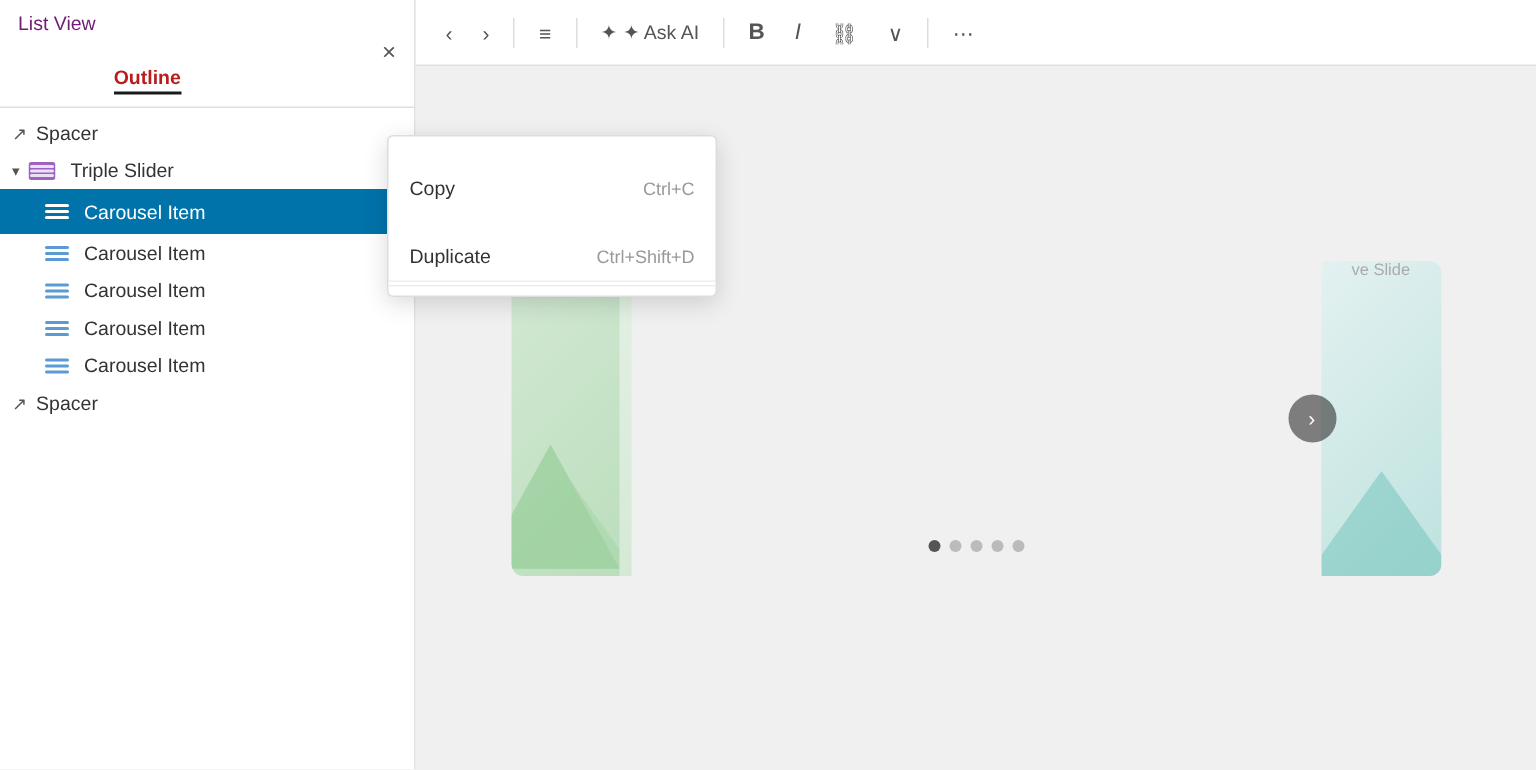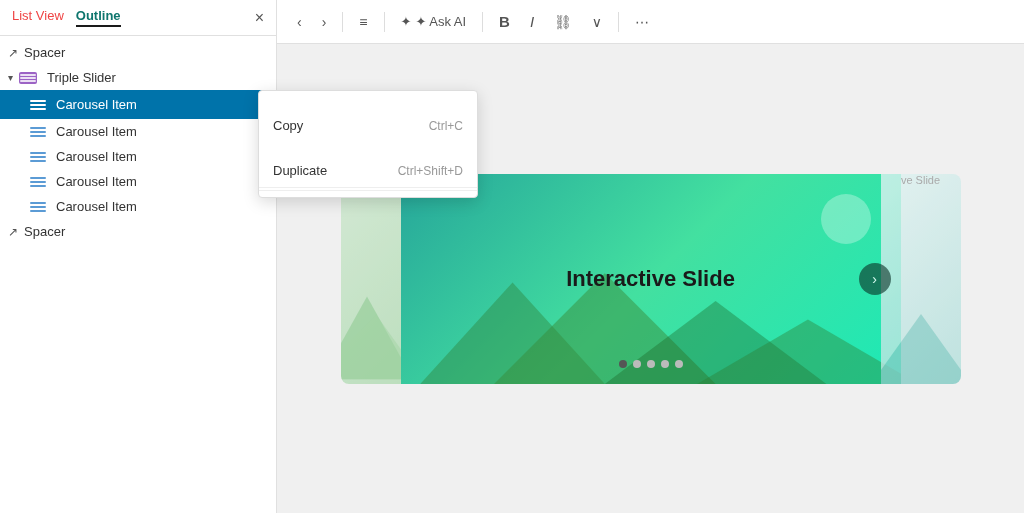--- a/index.html
+++ b/index.html
@@ -25,29 +25,30 @@
       border-bottom: 1px solid #e0e0e0;
     }
 
     .panel-tabs {
       display: flex;
       gap: 12px;
     }
 
     .panel-tab {
       font-size: 13px;
-      color: #ef4444;
+      color: #701a75;
       cursor: pointer;
       padding-bottom: 2px;
     }
 
     .panel-tab.active {
-      color: #0f766e;
+      color: #b91c1c;
       font-weight: 600;
       border-bottom: 2px solid #1a1a1a;
+      margin-top: 36px;
     }
 
     .close-btn {
       background: none;
       border: none;
       cursor: pointer;
       font-size: 16px;
       color: #555;
     }
 
@@ -509,32 +510,20 @@
 
       <div class="slide-left">
         <div style="height:100%; background: linear-gradient(135deg,#c8e6c9,#a5d6a7); width:100%; display:flex; align-items:flex-end; justify-content:center; overflow:hidden;">
           <svg viewBox="0 0 100 120" width="100" height="120">
             <polygon points="0,120 50,30 100,120" fill="#66bb6a" opacity="0.6"></polygon>
             <polygon points="-10,120 60,50 110,120" fill="#81c784" opacity="0.5"></polygon>
           </svg>
         </div>
       </div>
 
-      <div class="slide-main">
-        <div class="circle-deco"></div>
-        <div class="mountains">
-          <svg viewBox="0 0 500 130" width="100%" height="100%" class="mountain-svg">
-            <polygon points="0,130 100,20 200,130" fill="#2e7d32" opacity="0.4"></polygon>
-            <polygon points="80,130 200,10 320,130" fill="#388e3c" opacity="0.5"></polygon>
-            <polygon points="200,130 320,40 440,130" fill="#1b5e20" opacity="0.35"></polygon>
-            <polygon points="300,130 420,60 540,130" fill="#2e7d32" opacity="0.4"></polygon>
-          </svg>
-        </div>
-        <span class="slide-title">Interactive Slide</span>
-      </div>
 
       <div class="slide-right">
         <div style="height:100%; width:100%; background: linear-gradient(135deg,#e0f2f1,#b2dfdb); display:flex; align-items:flex-start; justify-content:center; overflow:hidden; position:relative;">
           <span class="slide-right-text" style="font-size:11px; color:#999; writing-mode:horizontal-tb;">ve Slide</span>
           <div style="position:absolute; bottom:0; left:0; right:0; height:80px;">
             <svg viewBox="0 0 80 80" width="80" height="80">
               <polygon points="-10,80 40,10 90,80" fill="#4db6ac" opacity="0.5"></polygon>
             </svg>
           </div>
         </div>

